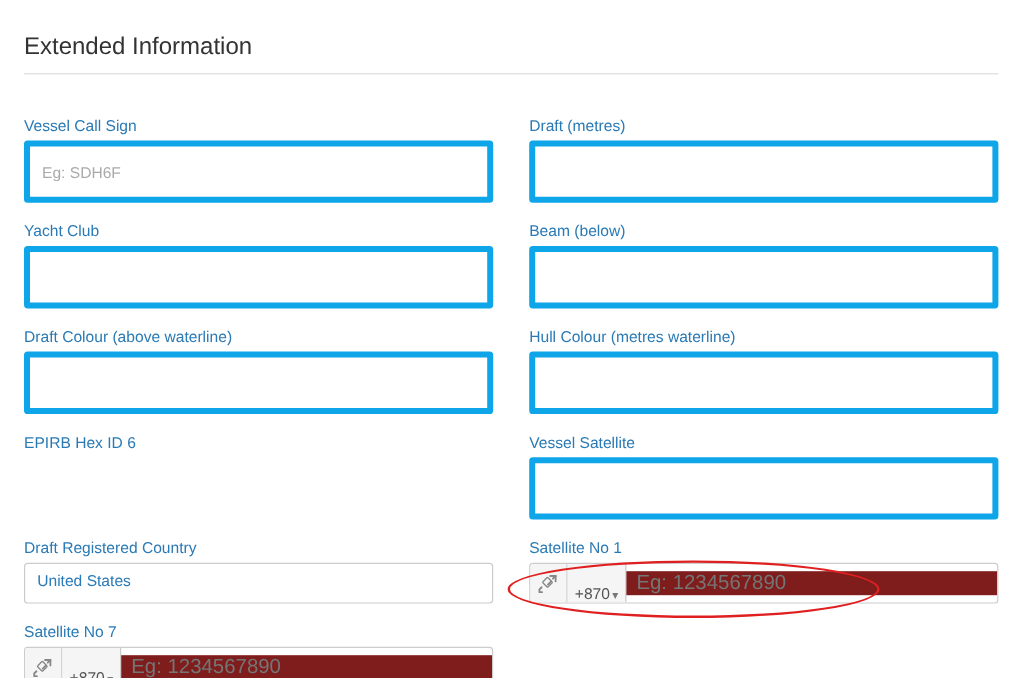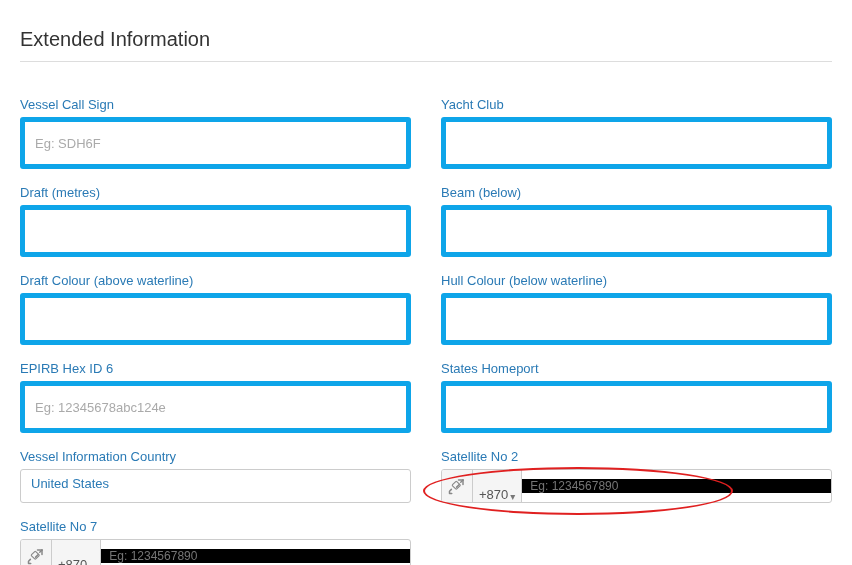--- a/index.html
+++ b/index.html
@@ -94,23 +94,23 @@
     .phone-code-btn .chevron {
       font-size: 10px;
       margin-left: 2px;
       color: #777;
     }
     .phone-input {
       border: none;
       outline: none;
       flex: 1;
       padding: 0 8px;
-      font-size: 12px;
+      font-size: 17px;
       color: #aaa;
-      background: #000000;
+      background: #7f1d1d;
     }
     
     .satellite-row {
       position: relative;
     }
     .ellipse-highlight {
       position: absolute;
       top: 18px;
       left: -18px;
       width: 310px;
@@ -135,62 +135,61 @@
   <h2 class="section-title">Extended Information</h2>
 
   <div class="form-grid">
 
     <div class="form-group">
       <label class="form-label">Vessel Call Sign</label>
       <input class="form-input" type="text" placeholder="Eg: SDH6F" style="">
     </div>
 
     <div class="form-group">
+      <label class="form-label">Draft (metres)</label>
+      <input class="form-input" type="text" placeholder="" style="">
+    </div>
+
+    <div class="form-group">
       <label class="form-label">Yacht Club</label>
       <input class="form-input" type="text" placeholder="" style="">
     </div>
 
     <div class="form-group">
-      <label class="form-label">Draft (metres)</label>
-      <input class="form-input" type="text" placeholder="" style="">
-    </div>
-
-    <div class="form-group">
       <label class="form-label">Beam (below)</label>
       <input class="form-input" type="text" placeholder="" style="">
     </div>
 
     <div class="form-group">
       <label class="form-label">Draft Colour (above waterline)</label>
       <input class="form-input" type="text" placeholder="" style="">
     </div>
 
     <div class="form-group">
-      <label class="form-label">Hull Colour (below waterline)</label>
+      <label class="form-label">Hull Colour (metres waterline)</label>
       <input class="form-input" type="text" placeholder="" style="">
     </div>
 
 
     <div class="form-group">
       <label class="form-label">EPIRB Hex ID 6</label>
-      <input class="form-input" type="text" placeholder="Eg: 12345678abc124e" style="">
-    </div>
-
-    <div class="form-group">
-      <label class="form-label">States Homeport</label>
-      <input class="form-input" type="text" placeholder="" style="">
-    </div>
-
-    <div class="form-group">
-      <label class="form-label">Vessel Information Country</label>
+    </div>
+
+    <div class="form-group">
+      <label class="form-label">Vessel Satellite</label>
+      <input class="form-input" type="text" placeholder="" style="">
+    </div>
+
+    <div class="form-group">
+      <label class="form-label">Draft Registered Country</label>
       <div class="form-select-display">United States</div>
     </div>
 
     <div class="form-group satellite-row">
-      <label class="form-label">Satellite No 2</label>
+      <label class="form-label">Satellite No 1</label>
       <div class="phone-group">
         <div class="phone-icon-btn">
           <svg class="sat-icon" viewBox="0 0 24 24" fill="none" stroke="#888" stroke-width="2" stroke-linecap="round" stroke-linejoin="round">
             <path d="M4.5 16.5L2 19m0 3h3m-3-3v3"></path>
             <path d="M15 10l-3.5 3.5"></path>
             <rect x="7" y="7" width="8" height="8" rx="1" transform="rotate(-45 11 11)" fill="none" stroke="#888" stroke-width="1.5"></rect>
             <line x1="17" y1="7" x2="20" y2="4"></line>
             <line x1="14" y1="4" x2="20" y2="4"></line>
             <line x1="20" y1="4" x2="20" y2="10"></line>
           </svg>

